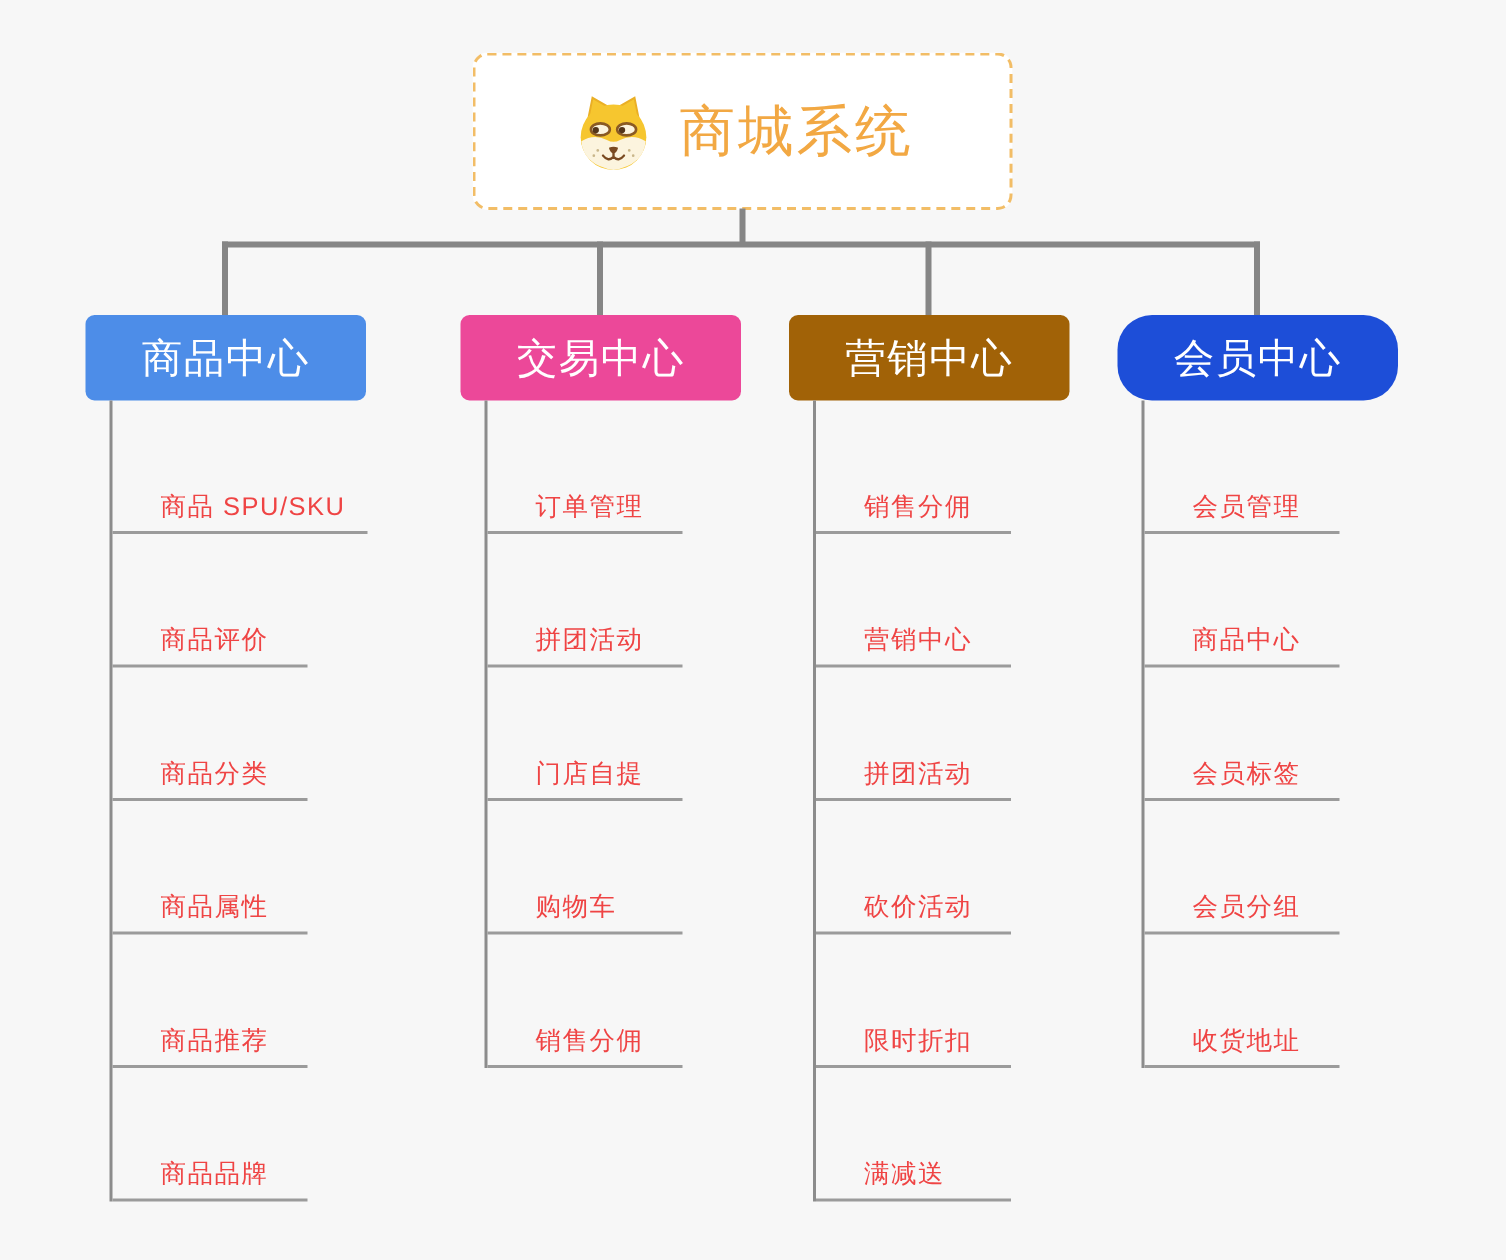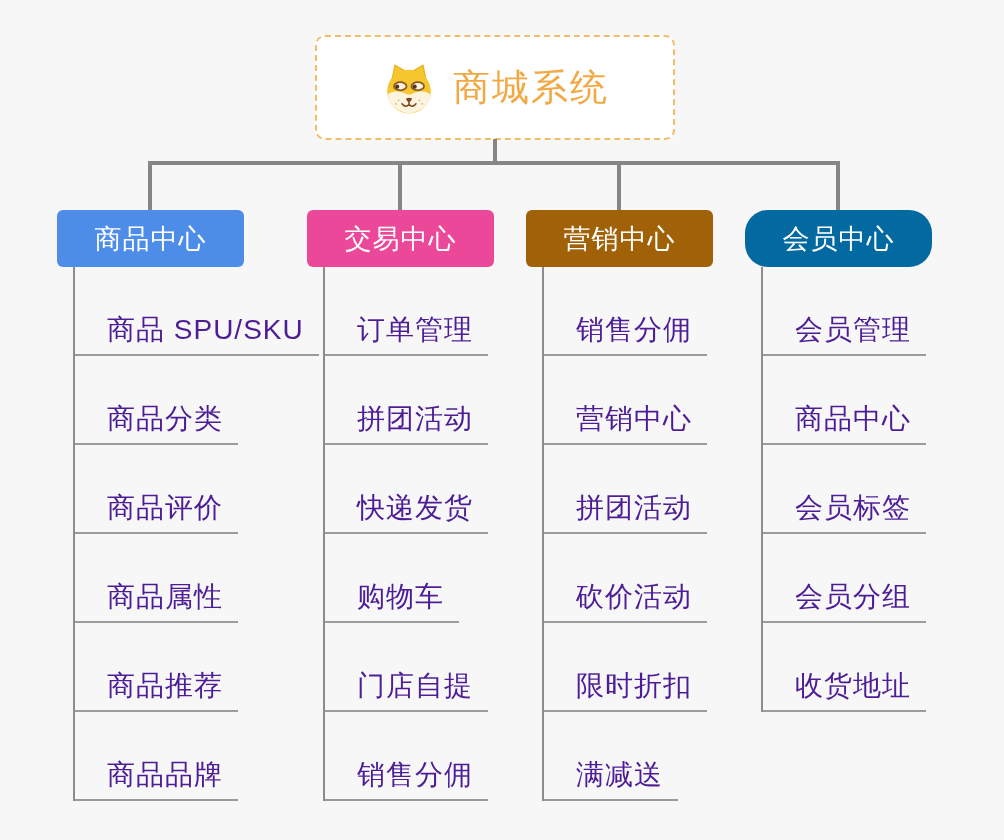--- a/index.html
+++ b/index.html
@@ -63,22 +63,22 @@
   .leaf {
     height: 89px;
     display: flex; align-items: flex-end;
     border-bottom: 2px solid #9b9b9b;
     padding: 0 15px 5px 32px;
     width: fit-content;
     min-width: 130px;
     white-space: nowrap;
   }
   .leaf-label {
-    font-size: 28px;
-    color: #4c1d95;
+    font-size: 17px;
+    color: #ef4444;
     letter-spacing: 1px;
   }
 </style>
 </head>
 <body>
 
 <div class="canvas">
 
   <div class="root-node">
     <svg class="dog-icon" width="56" height="56" viewBox="0 0 64 64" aria-hidden="true">
@@ -116,24 +116,24 @@
 
   <div class="branch branch-1">
     <div class="branch-node" style="background-color: rgb(77, 141, 232);">
       <span>商品中心</span>
     </div>
     <div class="branch-items">
       <div class="leaf">
           <span class="leaf-label">商品 SPU/SKU</span>
         </div>
       <div class="leaf">
+          <span class="leaf-label">商品评价</span>
+        </div>
+      <div class="leaf">
           <span class="leaf-label">商品分类</span>
-        </div>
-      <div class="leaf">
-          <span class="leaf-label">商品评价</span>
         </div>
       <div class="leaf">
           <span class="leaf-label">商品属性</span>
         </div>
       <div class="leaf">
           <span class="leaf-label">商品推荐</span>
         </div>
       <div class="leaf">
           <span class="leaf-label">商品品牌</span>
         </div>
@@ -145,27 +145,24 @@
       <span>交易中心</span>
     </div>
     <div class="branch-items">
       <div class="leaf">
           <span class="leaf-label">订单管理</span>
         </div>
       <div class="leaf">
           <span class="leaf-label">拼团活动</span>
         </div>
       <div class="leaf">
-          <span class="leaf-label">快递发货</span>
+          <span class="leaf-label">门店自提</span>
         </div>
       <div class="leaf">
           <span class="leaf-label">购物车</span>
-        </div>
-      <div class="leaf">
-          <span class="leaf-label">门店自提</span>
         </div>
       <div class="leaf">
           <span class="leaf-label">销售分佣</span>
         </div>
     </div>
   </div>
 
   <div class="branch branch-3">
     <div class="branch-node" style="background-color: #a16207;">
       <span>营销中心</span>
@@ -186,21 +183,21 @@
       <div class="leaf">
           <span class="leaf-label">限时折扣</span>
         </div>
       <div class="leaf">
           <span class="leaf-label">满减送</span>
         </div>
     </div>
   </div>
 
   <div class="branch branch-4">
-    <div class="branch-node" style="background-color: #0369a1; border-radius: 23px;">
+    <div class="branch-node" style="background-color: #1d4ed8; border-radius: 23px;">
       <span>会员中心</span>
     </div>
     <div class="branch-items">
       <div class="leaf">
           <span class="leaf-label">会员管理</span>
         </div>
       <div class="leaf">
           <span class="leaf-label">商品中心</span>
         </div>
       <div class="leaf">

